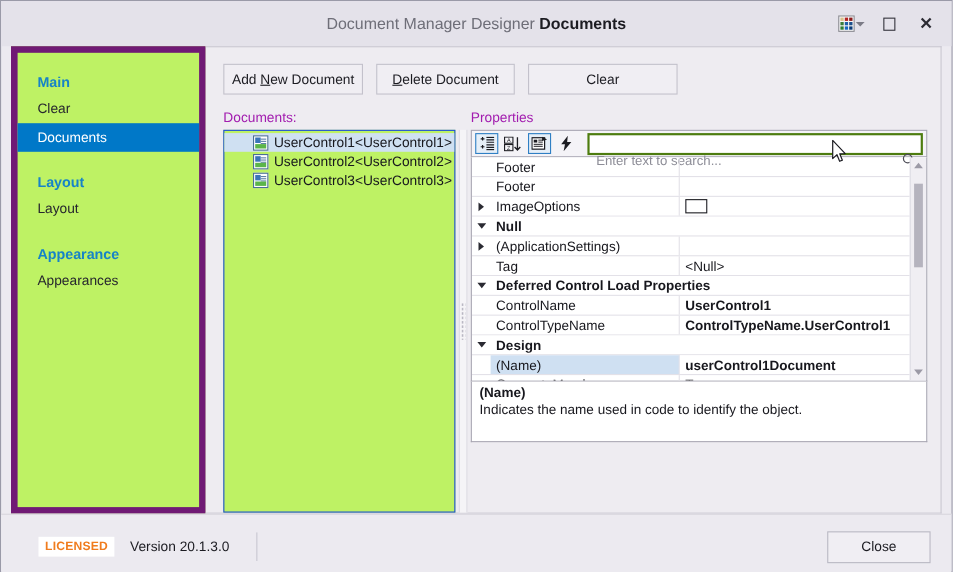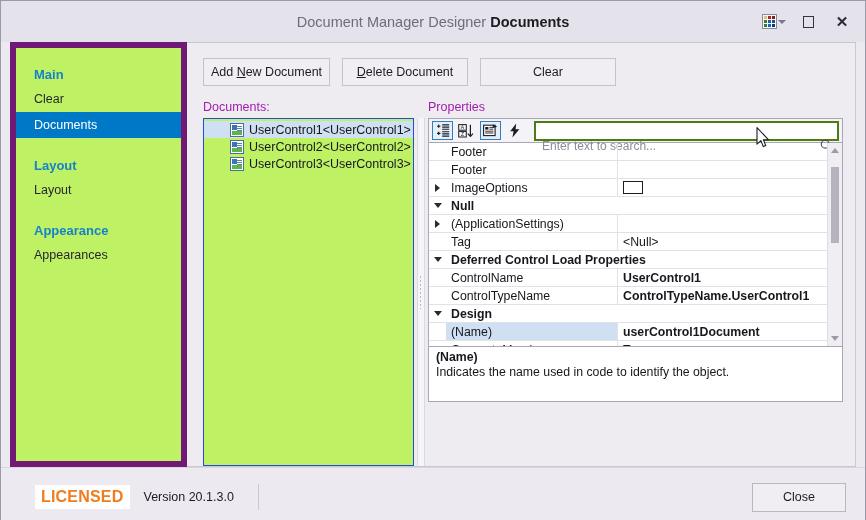--- a/index.html
+++ b/index.html
@@ -423,21 +423,21 @@
     border-top: 1px solid #d8d6de;
     display: flex;
     align-items: center;
     padding: 0 18px;
     position: relative;
   }
   .lic-badge {
     background: #ffffff;
     color: #f07c1e;
     font-weight: bold;
-    font-size: 16px;
+    font-size: 11px;
     letter-spacing: 0.2px;
     padding: 3px 6px;
     margin-left: 16px;
   }
   .version {
     font-size: 12.5px;
     color: #1c1c22;
     margin-left: 14px;
   }
   .vsep {

